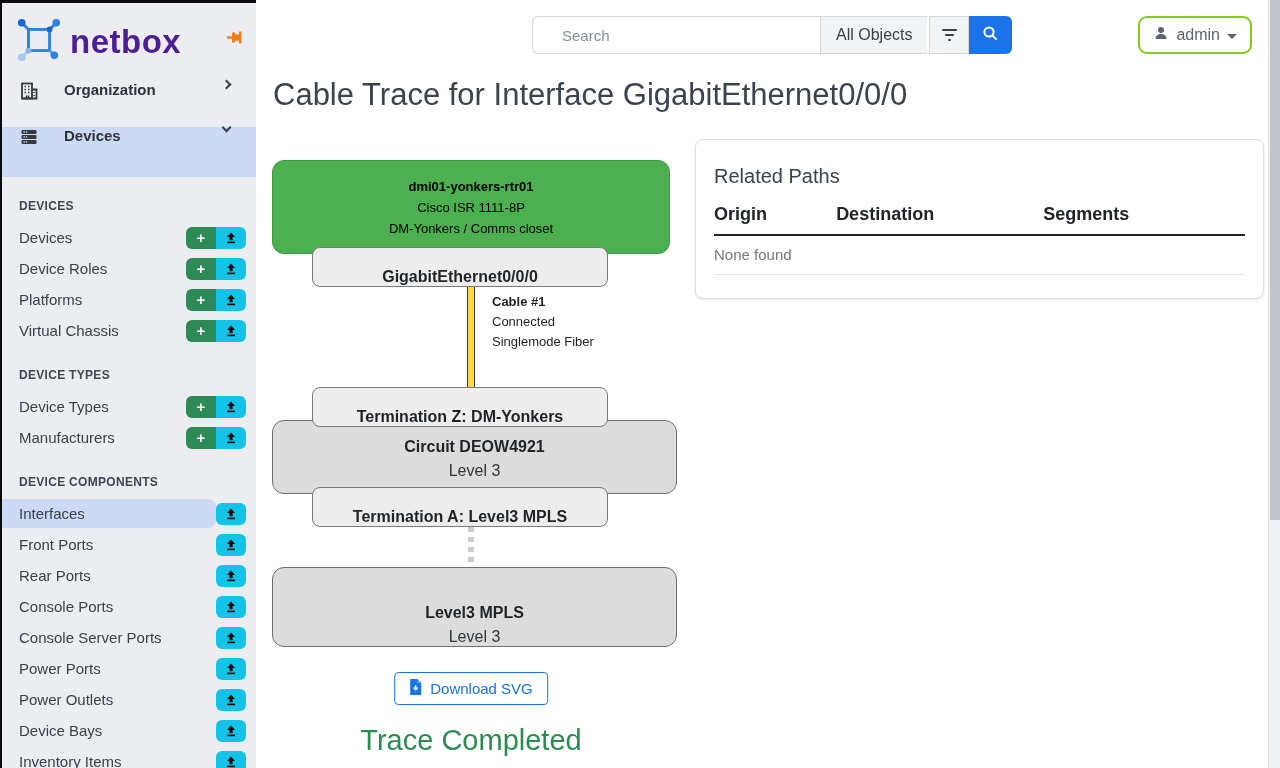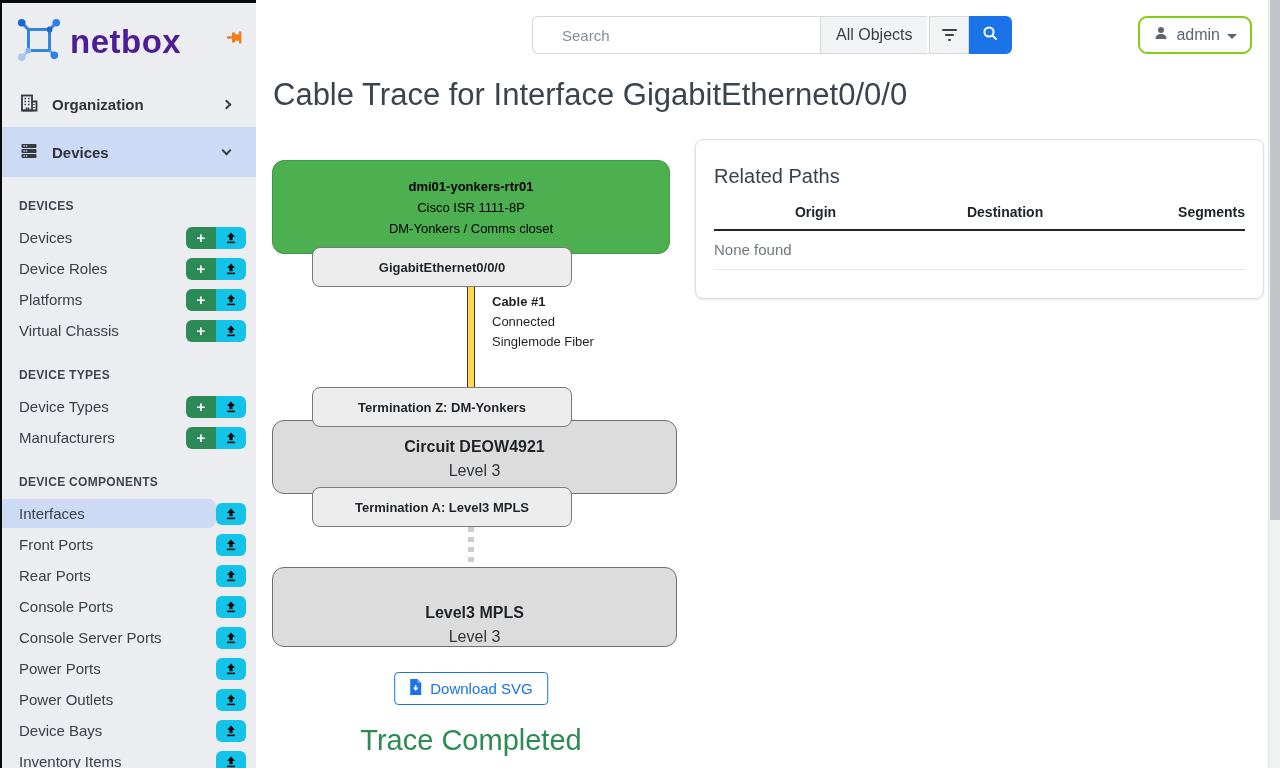--- a/index.html
+++ b/index.html
@@ -6,21 +6,21 @@
   html,body { width:1280px; height:768px; overflow:hidden; background:#fff;
     font-family:"Liberation Sans", sans-serif; }
   .app { display:flex; width:1280px; height:768px; position:relative; }
 
   
   .sidebar { width:256px; height:768px; background:#ebedf0; flex-shrink:0;
     border-left:2px solid #0b0b0b; border-top:3px solid #0b0b0b; overflow:hidden; }
   .logo-row { height:78px; display:flex; align-items:center; padding:0 14px 0 14px; }
   .logo-text { font-size:33px; font-weight:700; color:#4c1d95; letter-spacing:.5px; margin-left:8px; }
   .pin { margin-left:auto; margin-top:-6px; }
-  .group { height:46px; display:flex; align-items:center; gap:13px; padding:0 26px 0 17px;
+  .group { height:46px; display:flex; align-items:flex-start; gap:25px; padding:0 26px 0 17px;
     font-size:15px; font-weight:700; color:#2e3338; cursor:pointer; }
   .group.active { background:#ccdaf5; height:50px; }
   .chev { width:7px; height:7px; border-right:2px solid #3a4047; border-bottom:2px solid #3a4047;
     margin-left:auto; }
   .chev.right { transform:rotate(-45deg); }
   .chev.down  { transform:rotate(45deg); margin-top:-3px; }
   .sec-header { font-size:12px; font-weight:700; color:#3f4650; letter-spacing:.3px;
     padding:22px 16px 9px 17px; }
   .item { display:flex; align-items:center; height:31px; padding-right:10px; }
   .item .lab { flex:1; height:29px; display:flex; align-items:center; padding-left:17px;
@@ -55,23 +55,23 @@
     border-top:5px solid #5d666e; margin-top:2px; }
   h1.page-title { margin:6px 0 0 17px; font-size:31px; font-weight:400; color:#3a444e; line-height:1.2; }
 
   .content-row { display:flex; padding:0 16px; align-items:flex-start; }
   .trace-area { position:relative; width:420px; height:650px; margin-top:47px; flex-shrink:0; }
 
   .node-green { position:absolute; left:0; top:0; width:398px; height:94px; background:#4caf50;
     border:1px solid #3f9a44; border-radius:12px; color:#000000; display:flex; flex-direction:column;
     align-items:center; justify-content:center; gap:6px; font-size:13px; z-index:1; }
   .node-green .nm { font-weight:700; }
-  .port-box { position:absolute; left:40px; width:260px; height:40px; background:#ededed;
-    border:1px solid #7a7a7a; border-radius:8px; display:flex; align-items:center;
-    justify-content:center; font-size:13px; font-weight:700; color:#1f2327; z-index:3; }
+  .port-box { position:absolute; left:40px; width:296px; height:40px; background:#ededed;
+    border:1px solid #7a7a7a; border-radius:8px; display:flex; align-items:flex-end;
+    justify-content:center; font-size:16px; font-weight:700; color:#1f2327; z-index:3; }
   .big-gray { position:absolute; left:0; width:405px; background:#dcdcdc; border:1px solid #6f6f6f;
     border-radius:12px; display:flex; flex-direction:column; align-items:center; gap:6px;
     font-size:16px; color:#32363a; z-index:2; }
   .big-gray .nm { font-weight:700; color:#1f2327; }
   .cable-line { position:absolute; left:195px; top:127px; width:8px; height:100px; background:#ffd94d;
     border-left:1px solid #3a3a3a; border-right:1px solid #3a3a3a; z-index:0; }
   .cable-info { position:absolute; left:220px; top:132px; font-size:13px; color:#1e2125;
     line-height:20px; z-index:4; }
   .cable-info .nm { font-weight:700; }
   .dashed-line { position:absolute; left:196px; top:367px; width:6px; height:42px;
@@ -81,21 +81,21 @@
     color:#1a73e8; font-size:15px; border-radius:4px; padding:6px 14px; cursor:pointer;
     font-family:"Liberation Sans", sans-serif; }
   .trace-status { position:absolute; top:564px; left:0; width:398px; text-align:center;
     font-size:29px; color:#2a8c52; }
 
   .card { flex:1; margin-left:3px; margin-top:26px; max-width:569px; height:160px;
     border:1px solid #dcdfe3; border-radius:8px; box-shadow:0 1px 3px rgba(60,64,67,.12);
     padding:25px 18px; background:#fff; }
   .card-title { font-size:20px; color:#37424d; margin-bottom:16px; }
   table.paths { width:100%; border-collapse:collapse; }
-  table.paths th { text-align:right; font-size:14px; font-weight:700; color:#212529;
+  table.paths th { text-align:left; font-size:18px; font-weight:700; color:#212529;
     padding-bottom:9px; border-bottom:2px solid #212529; }
   table.paths th.c0 { width:23%; } table.paths th.c1 { width:39%; }
   table.paths td { font-size:15px; color:#72787e; padding:10px 0 11px;
     border-bottom:1px solid #e4e7ea; }
 
   
   .scrollbar { position:absolute; right:0; top:0; width:12px; height:768px; background:#f0f1f2;
     border-left:1px solid #e2e4e6; z-index:10; }
   .scrollbar .thumb { position:absolute; top:0; left:1px; width:10px; height:520px; background:#c2c5c9; }
 </style>

